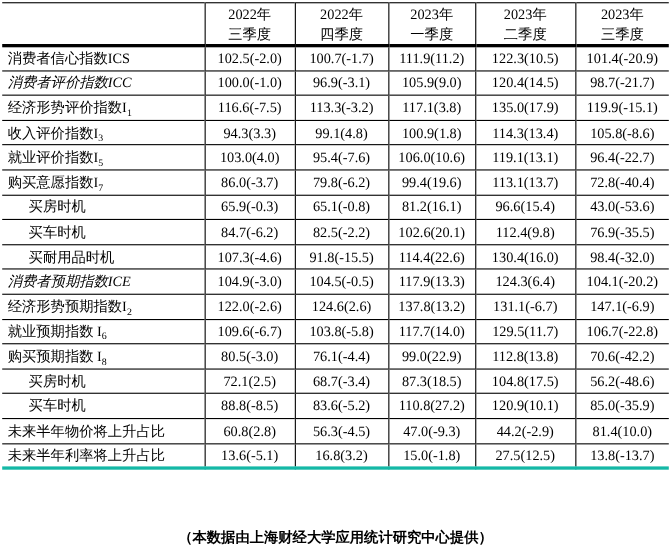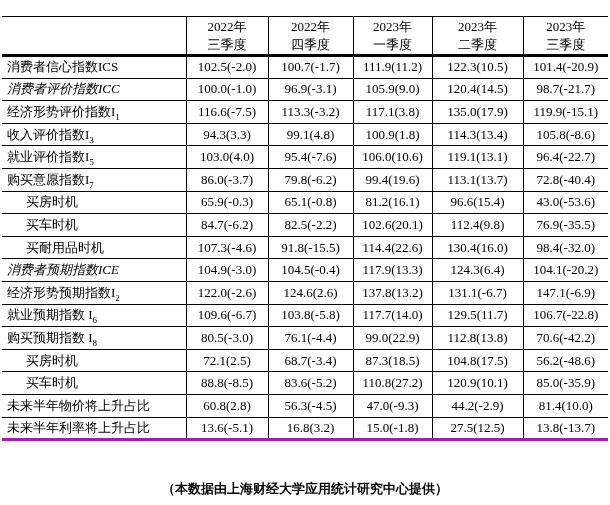--- a/index.html
+++ b/index.html
@@ -11,26 +11,26 @@
     font-family: "Liberation Serif", "DejaVu Serif", serif;
   }
   .page {
     position: relative;
     width: 610px; height: 505px;
     background: #ffffff;
     overflow: hidden;
   }
   table.idx {
     position: absolute;
-    top: 16px; left: 2px;
+    top: 2px; left: 2px;
     width: 606px;
     border-collapse: collapse;
     table-layout: fixed;
     border-top: 1.5px solid #000;
-    border-bottom: 3px solid #a21caf;
+    border-bottom: 3px solid #14b8a6;
   }
   th, td { padding: 0; margin: 0; }
   th:not(:last-child), td:not(:last-child) { border-right: 1px solid #000; }
   thead th {
     height: 39px;
     font-weight: normal;
     font-size: 13px;
     line-height: 1.35;
     text-align: center;
     vertical-align: middle;
@@ -169,21 +169,21 @@
           <td class="label indent"><span>买耐用品时机</span></td>
           <td>107.3(-4.6)</td>
           <td>91.8(-15.5)</td>
           <td>114.4(22.6)</td>
           <td>130.4(16.0)</td>
           <td>98.4(-32.0)</td>
         </tr>
         <tr class="bold italic">
           <td class="label"><span>消费者预期指数ICE</span></td>
           <td>104.9(-3.0)</td>
-          <td>104.5(-0.4)</td>
+          <td>104.5(-0.5)</td>
           <td>117.9(13.3)</td>
           <td>124.3(6.4)</td>
           <td>104.1(-20.2)</td>
         </tr>
         <tr>
           <td class="label"><span>经济形势预期指数I</span><sub>2</sub></td>
           <td>122.0(-2.6)</td>
           <td>124.6(2.6)</td>
           <td>137.8(13.2)</td>
           <td>131.1(-6.7)</td>

